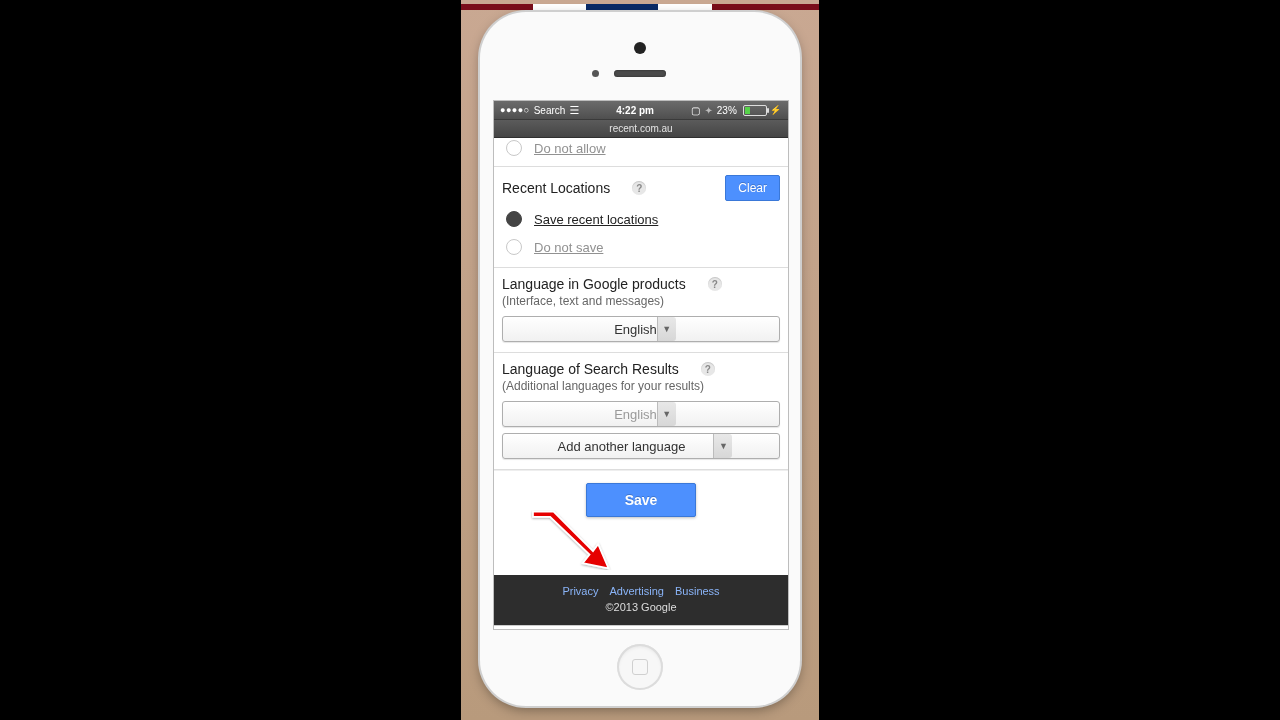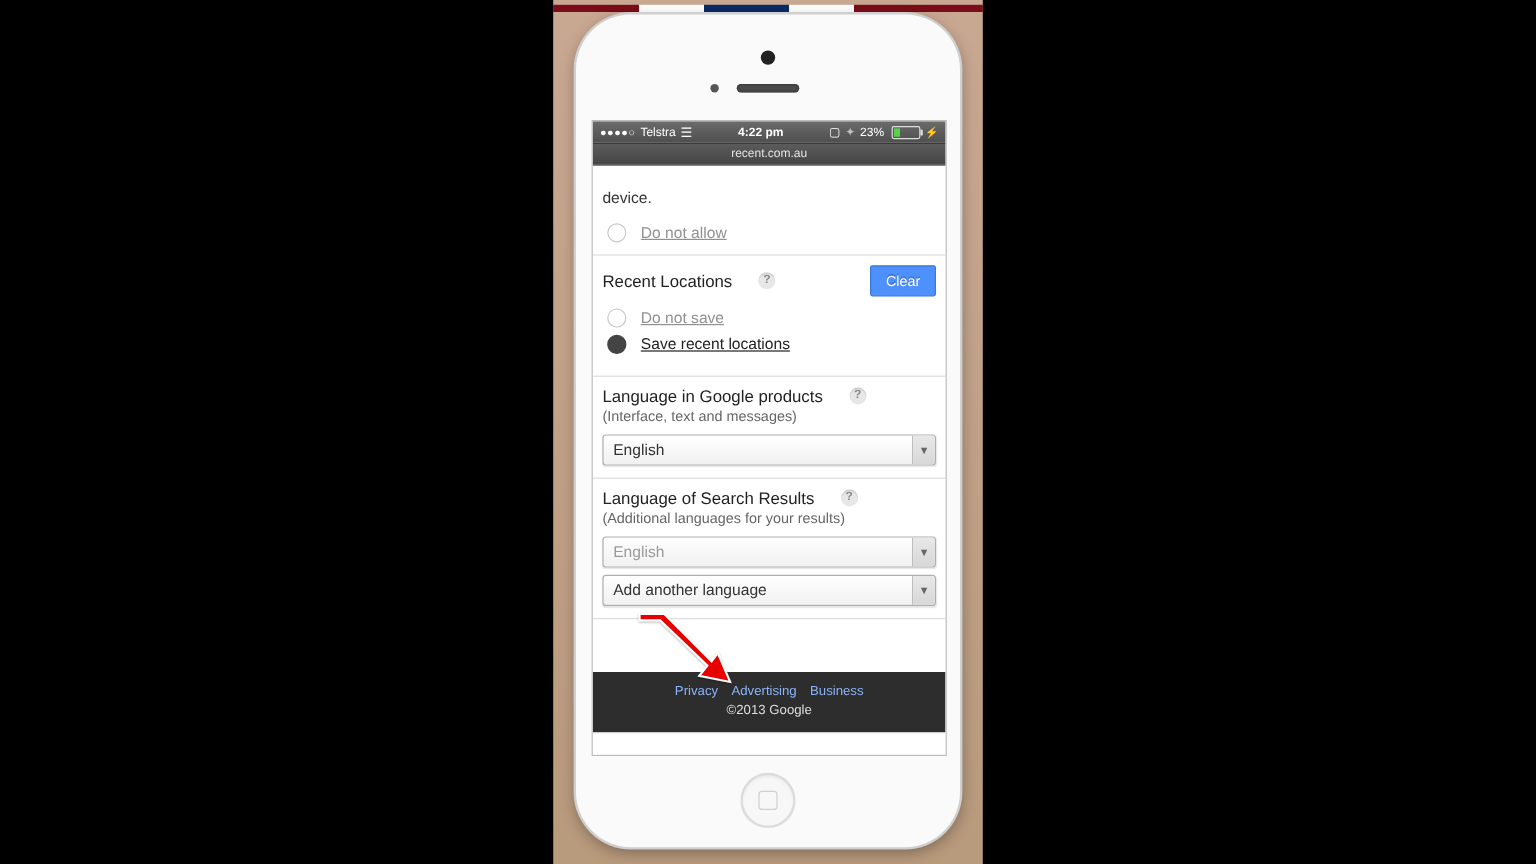--- a/index.html
+++ b/index.html
@@ -229,21 +229,21 @@
     border-radius: 2px;
     border: 1px solid #3a78d8;
     text-shadow: 0 -1px 0 rgba(0,0,0,.2);
   }
   .radio-stack { padding: 6px 0 0 4px; }
   .radio-stack .radio-row { padding: 4px 0 8px 0; }
 
   .select {
     display: flex;
     align-items: center;
-    justify-content: space-between;
+    justify-content: center;
     height: 24px;
     border: 1px solid #aeaeae;
     border-radius: 3px;
     background: linear-gradient(#ffffff,#f1f1f1);
     font-size: 13px;
     color: #333;
     padding: 0 0 0 8px;
     margin-top: 8px;
     box-shadow: inset 0 1px 0 #fff, 0 1px 1px rgba(0,0,0,.1);
   }
@@ -320,66 +320,62 @@
   <div class="earpiece"></div>
   <div class="home-btn">
       <div class="sq"></div>
     </div>
 
   <div class="screen">
 
     <div class="statusbar">
       <div class="sb-left">
         <span class="dots">●●●●○</span>
-        <span>Telstra</span>
+        <span>Search</span>
         <span style="font-size:11px;">☰</span>
       </div>
       <div style="font-weight:bold;">4:22 pm</div>
       <div class="sb-right">
         <span style="font-size:10px;">▢</span>
         <span style="font-size:10px;color:#bcbcbc;">✦</span>
         <span>23%</span>
         <span class="battery">
             <span class="fill"></span>
           </span>
         <span style="font-size:9px;color:#eee;">⚡</span>
       </div>
     </div>
 
     <div class="navbar">
       <span>recent.com.au</span>
     </div>
 
     <div class="content">
 
-      <div class="truncated-row">
-        <span style="visibility:hidden;">xxx xxxx xxxxxx xxxxxxx xxxx xx</span><br>
-        <span>device.</span>
-      </div>
       <div class="radio-row">
         <span class="radio"></span>
         <span>Do not allow</span>
       </div>
       <div class="hr"></div>
 
       <div class="section">
         <div class="sec-head">
           <span>Recent Locations</span>
           <span class="help">?</span>
           <span class="clear-btn">Clear</span>
         </div>
         <div class="radio-stack">
+          <div class="radio-row active">
+            <span class="radio checked"></span>
+            <span>Save recent locations</span>
+          </div>
           <div class="radio-row" style="padding-bottom:2px;">
             <span class="radio"></span>
             <span>Do not save</span>
           </div>
-          <div class="radio-row active">
-            <span class="radio checked"></span>
-            <span>Save recent locations</span>
-          </div>
         </div>
       </div>
       <div class="hr"></div>
 
       <div class="section">
         <div class="sec-head">
           <span>Language in Google products</span>
           <span class="help">?</span>
         </div>
         <div class="sec-sub">(Interface, text and messages)</div>
@@ -400,20 +396,23 @@
           <span>English</span>
           <span class="caret">▼</span>
         </div>
         <div class="select" style="margin-top:6px;gap:28px;">
           <span>Add another language</span>
           <span class="caret">▼</span>
         </div>
       </div>
       <div class="hr"></div>
 
+      <div class="save-row">
+        <span class="save-btn">Save</span>
+      </div>
 
       <div class="footer">
         <div>
           <a>Privacy</a>
           <a>Advertising</a>
           <a>Business</a>
         </div>
         <div class="copy">©2013 Google</div>
       </div>
       <div class="spacer"></div>

